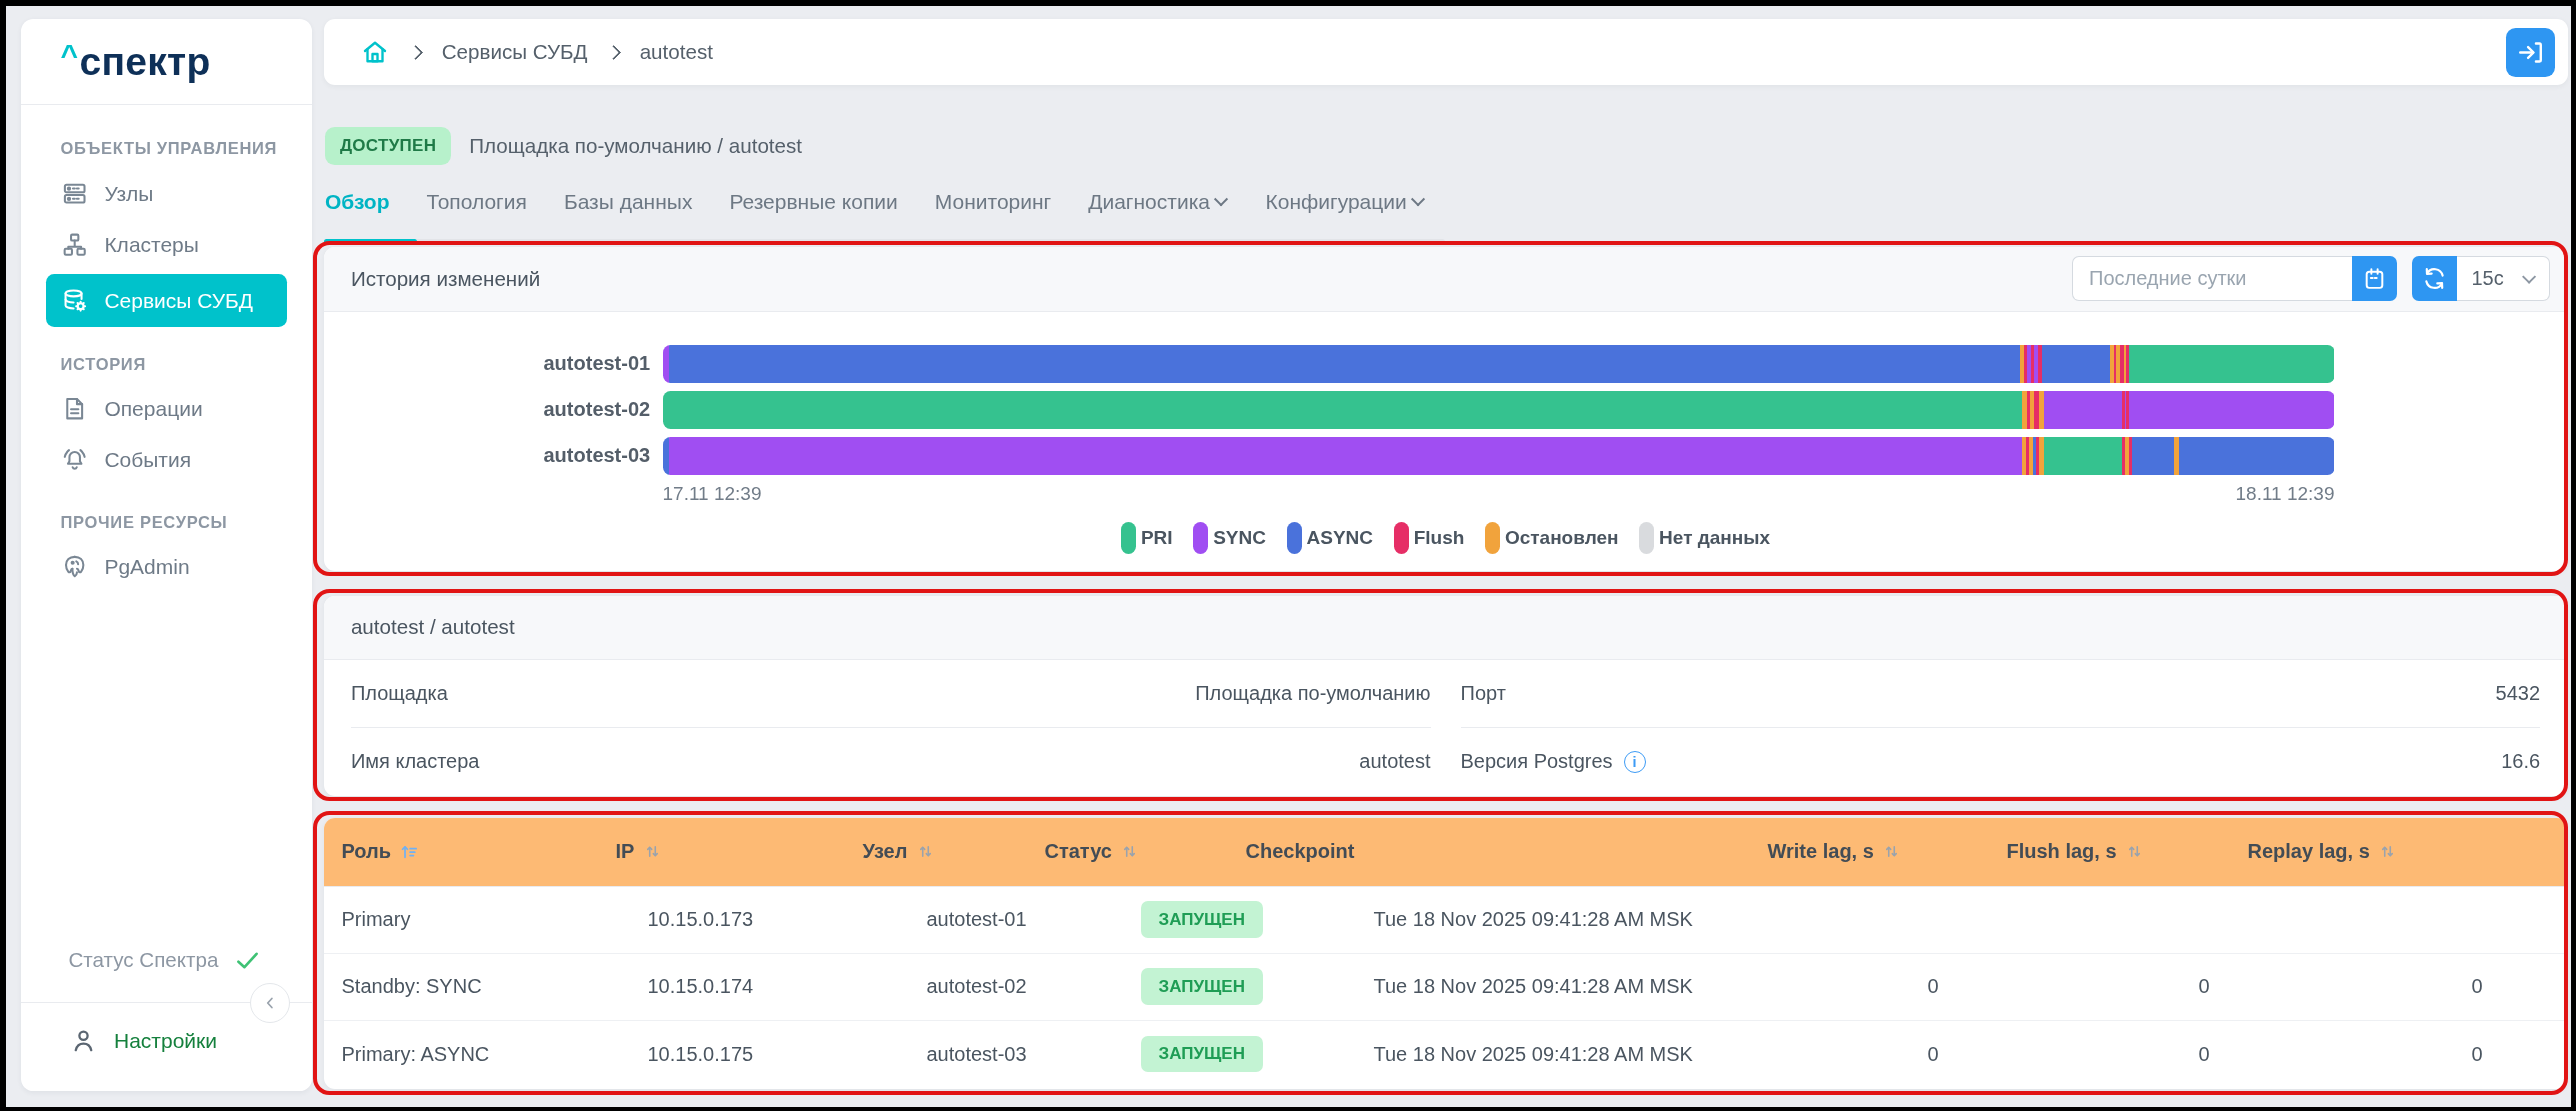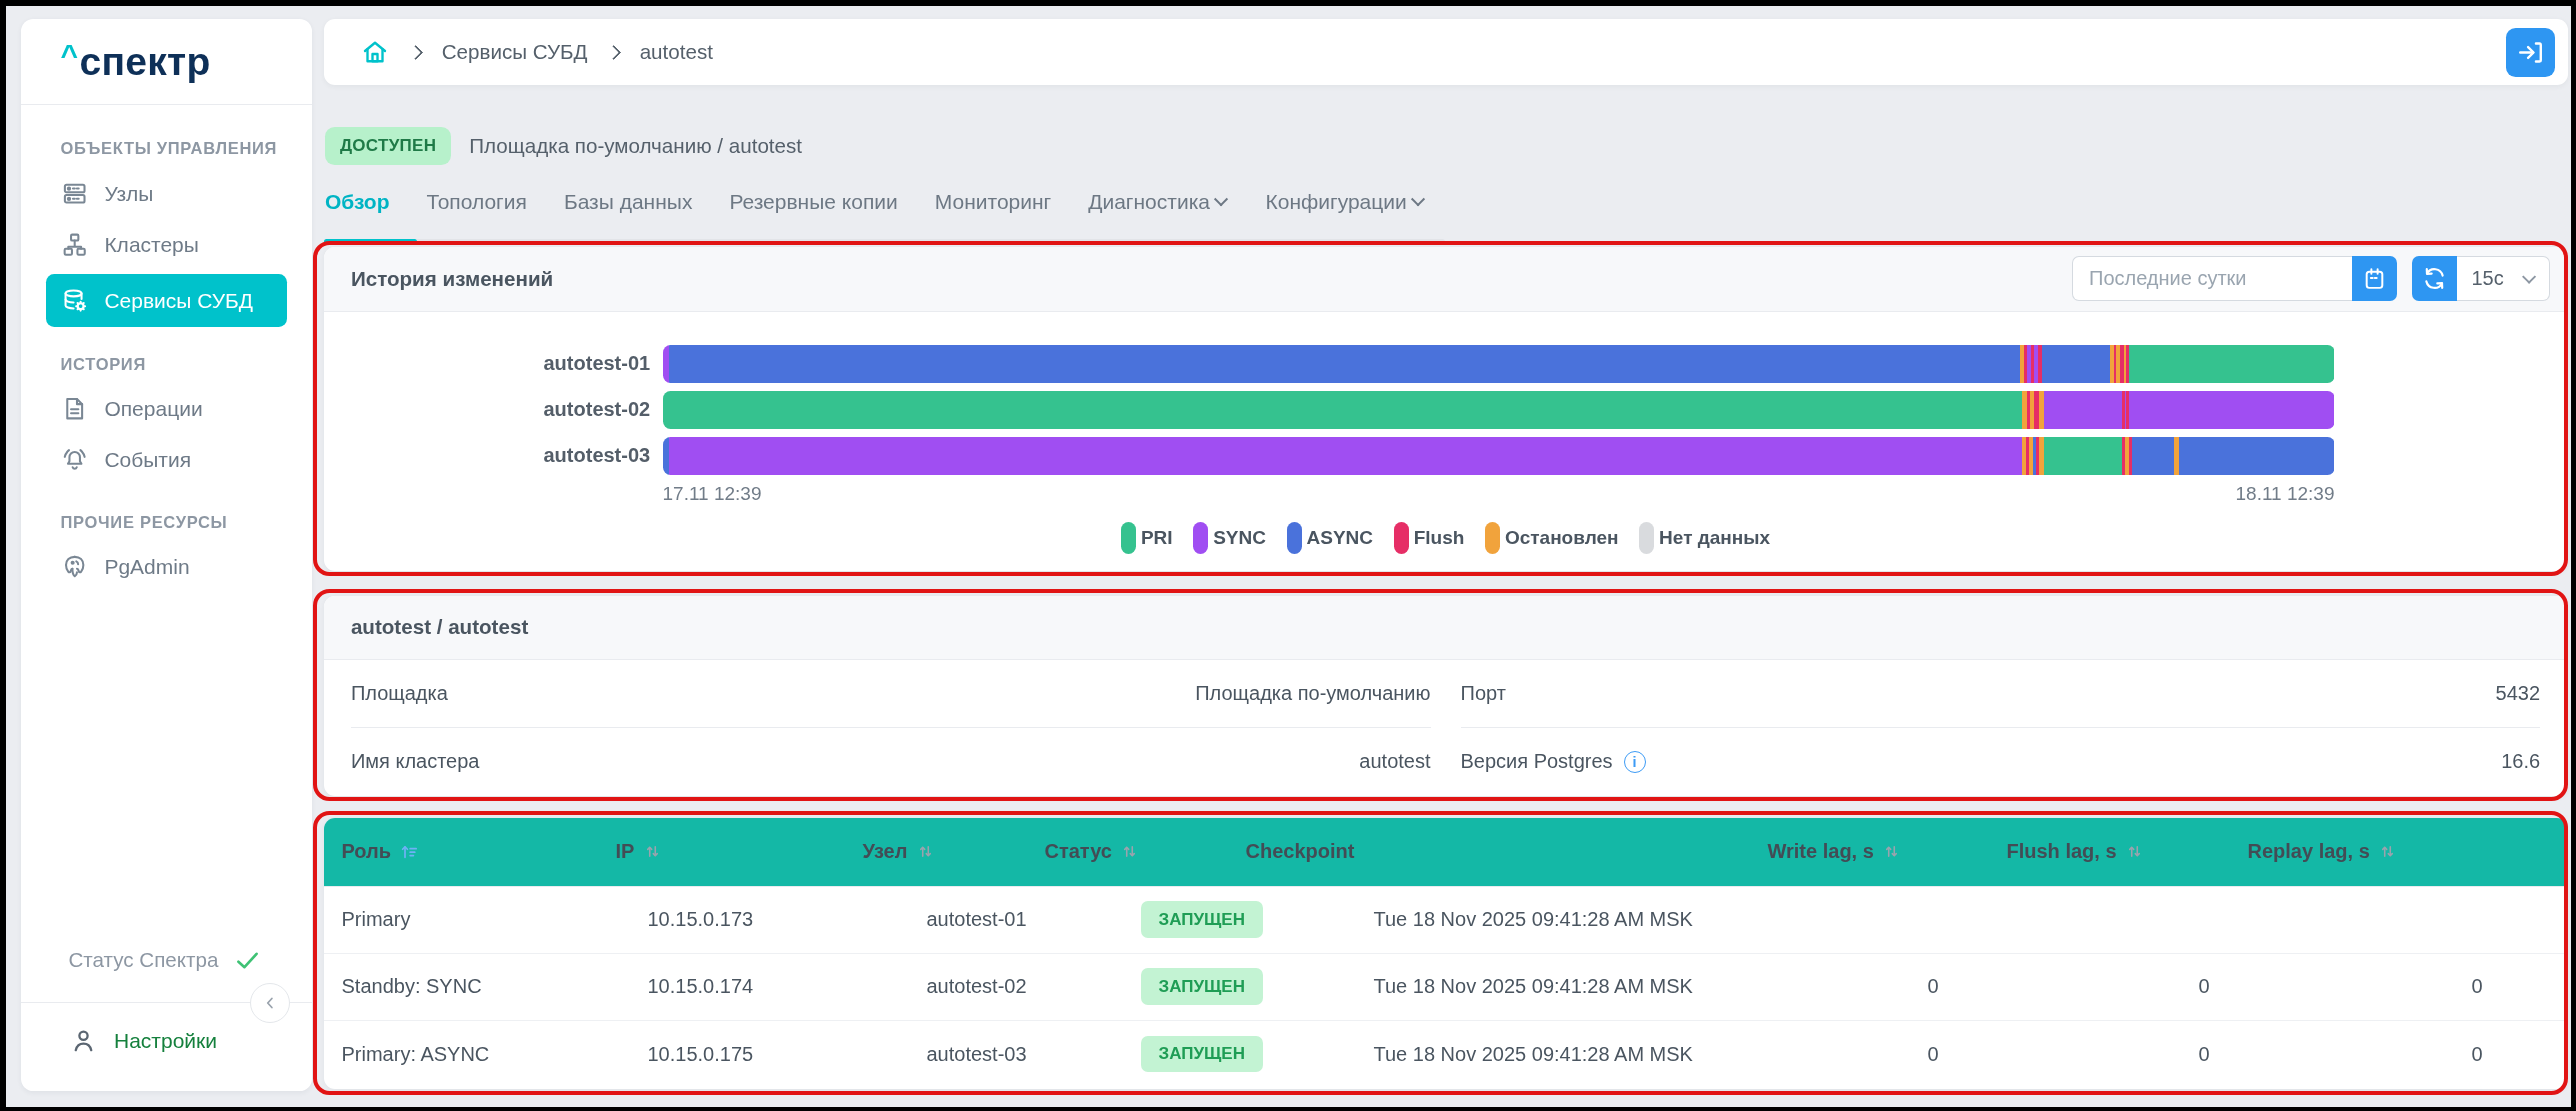--- a/index.html
+++ b/index.html
@@ -36,21 +36,21 @@
 
   .tabs { position:absolute; left:1.4px; top:184px; display:flex; gap:37px; align-items:flex-end; }
   .tab { font-size:21px; color:#6d7884; padding-bottom:18px; display:flex; align-items:center; gap:8.2px; }
   .tab.active { color:#00b4c4; font-weight:700; }
   .tabs-underline { position:absolute; left:0; top:233px; width:1121px; height:5.5px; background:#e2e4e8; border-radius:2.7px; }
   .tabs-underline-active { position:absolute; left:0; top:233px; width:93px; height:5.5px; background:#00c2cb; border-radius:2.7px; z-index:2; }
   .chev-down { width:10.3px; height:10.3px; border-left:2.1px solid #6d7884; border-bottom:2.1px solid #6d7884; transform:rotate(-45deg) translateY(-2.7px); }
 
   .card { position:absolute; left:0; width:100%; background:#fff; border-radius:11px; box-shadow:0 1.4px 5.5px rgba(40,50,60,.05); overflow:hidden; }
   .card-head { background:#f7f8fa; border-bottom:1.4px solid #e9ebef; display:flex; align-items:center; padding:0 18px 0 27.4px; }
-  .card-title { font-weight:700; font-size:20.6px; color:#4a5560; }
+  .card-title { font-weight:400; font-size:20.6px; color:#4a5560; }
 
   
   #history-card { top:241px; height:324px; }
   #history-card .card-head { height:65px; }
   .head-controls { margin-left:auto; display:flex; align-items:center; gap:15px;border-radius:20px; }
   .range-group { display:flex; }
   .range-input { width:280px; height:45px; border:1.4px solid #d5dae0; border-right:none; border-radius:6.9px 0 0 6.9px; font-size:20px; color:#9aa5b0; padding:0 16.5px; background:#fff; font-family:"Liberation Sans",sans-serif; }
   .icon-btn { width:45px; height:45px; background:#2e96f2; border:none; display:flex; align-items:center; justify-content:center; }
   .cal-btn { border-radius:0 6.9px 6.9px 0; }
   .refresh-btn { border-radius:6.9px 0 0 6.9px; }
@@ -73,21 +73,21 @@
   #info-card .card-head { height:64px; }
   .info-grid { display:grid; grid-template-columns:1fr 1fr; column-gap:30px; padding:0 27.4px; }
   .info-cell { height:68px; display:flex; align-items:center; justify-content:space-between; font-size:20px; color:#4a5560; }
   .info-cell.bordered { border-bottom:1.4px solid #e9ebef; }
   .info-label { display:flex; align-items:center; gap:11px; }
   .info-icon { width:22px; height:22px; border:1.7px solid #3d9bf5; border-radius:50%; color:#3d9bf5; font-size:14.4px; display:flex; align-items:center; justify-content:center; font-weight:700; }
 
   
   #table-card { top:812px; height:271px; }
   .tbl-grid { display:grid; grid-template-columns:274px 247px 182px 201px 522px 239px 241px 226px 1fr; align-items:center; padding-left:18px; }
-  .tbl-head { background:#14b8a6; height:69px; border-bottom:1.4px solid #e9ebef; }
+  .tbl-head { background:#fdba74; height:69px; border-bottom:1.4px solid #e9ebef; }
   .tbl-head .th { display:flex; align-items:center; gap:8.2px; font-weight:700; font-size:20px; color:#434c55; }
   .tbl-row { height:67px; border-bottom:1.4px solid #eef0f3; font-size:20px; color:#4a5560;gap:32px; }
   .tbl-row:last-child { border-bottom:none; }
   .run-badge { background:#c3f3d3; color:#1f9d55; font-weight:700; font-size:17px; padding:8.2px 18px; border-radius:6.9px; display:inline-block; }
   .kebab { justify-self:end; padding-right:23px; display:flex; flex-direction:column; gap:4.8px; }
   .kebab i { width:4.8px; height:4.8px; border-radius:50%; background:#8d97a3; display:block; }
 
   
   .anno { position:absolute; border:4.1px solid #e11414; border-radius:16.5px; pointer-events:none; z-index:5; }
   #anno1 { left:307px; top:235px; width:2255px; height:335px; }

